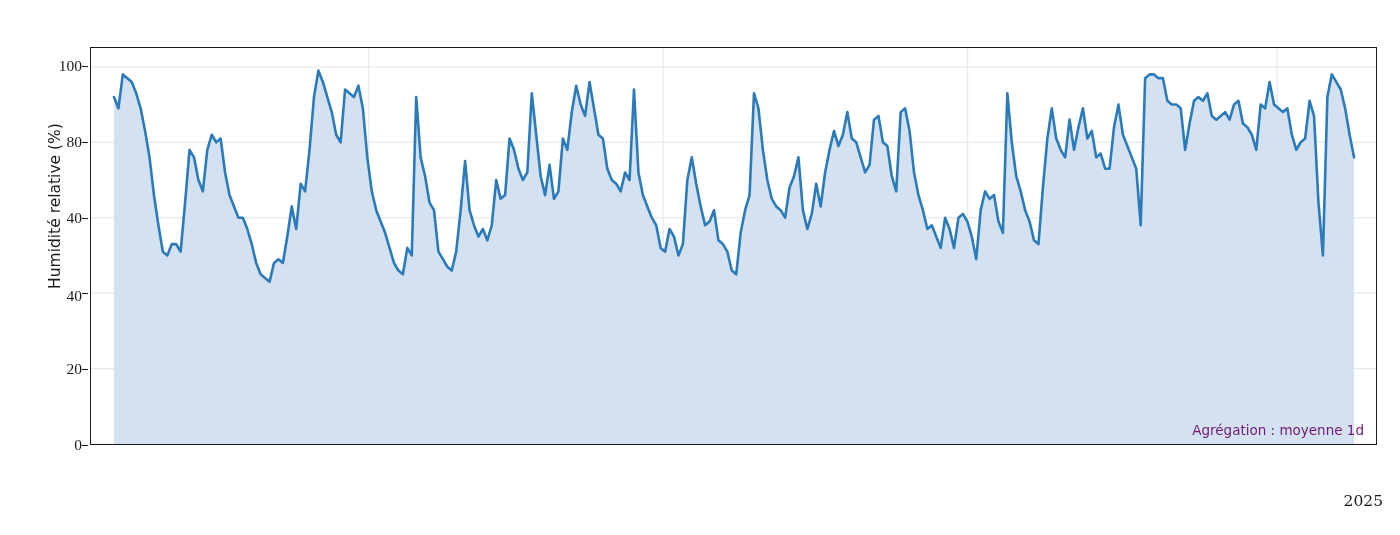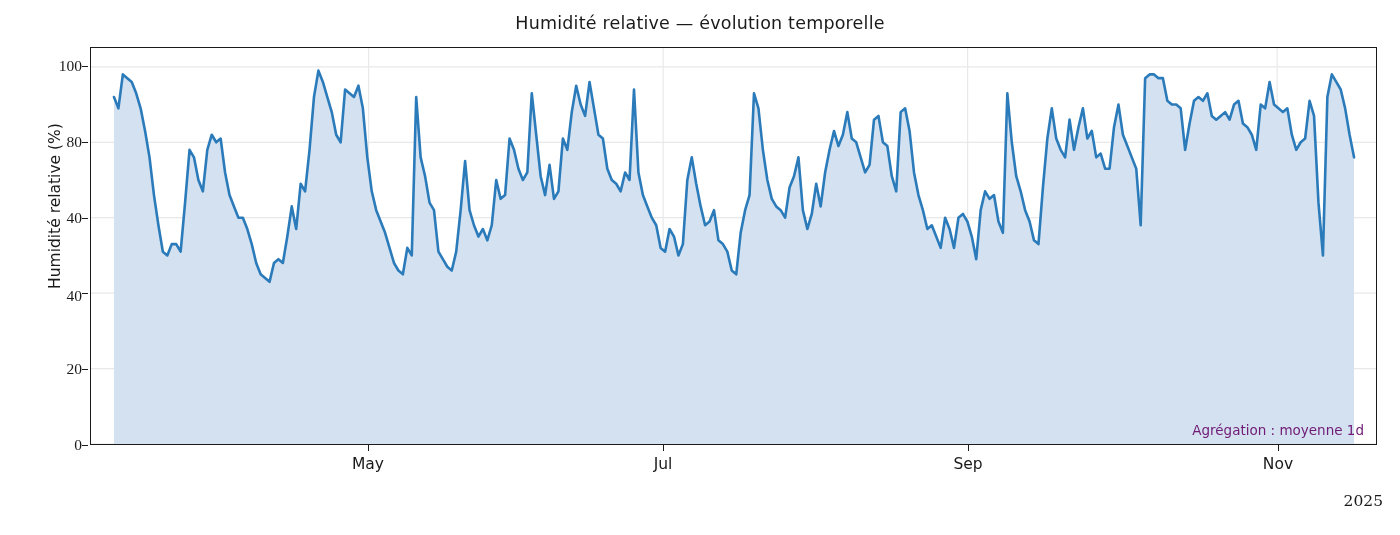--- a/index.html
+++ b/index.html
@@ -123,21 +123,20 @@
     font-size: 13.5px;
     color: #701a75;
     white-space: nowrap;
   }
 </style>
 </head>
 <body>
 
 <div id="figure">
 
-  <div id="chart-title">Humidité relative — évolution temporelle</div>
 
   <div id="ytick-wrap">
       <div class="ytick-label" style="top: 390px;">0</div>
       <div class="ytick-label" style="top: 314.19px;">20</div>
       <div class="ytick-label" style="top: 241px;">40</div>
       <div class="ytick-label" style="top: 162.571px;">40</div>
       <div class="ytick-label" style="top: 86.7619px;">80</div>
       <div class="ytick-label" style="top: 10.9524px;">100</div>
     </div>
 
@@ -156,30 +155,20 @@
           <line x1="573" x2="573" y1="0" y2="398" stroke="#e8e8e8" stroke-width="1.2"></line>
           <line x1="878" x2="878" y1="0" y2="398" stroke="#e8e8e8" stroke-width="1.2"></line>
           <line x1="1188" x2="1188" y1="0" y2="398" stroke="#e8e8e8" stroke-width="1.2"></line>
         </g>
       <path id="area-path" fill="#d3e1f0" stroke="none" d="M23.00 398.00 L23.00 49.28 L27.45 60.65 L31.90 26.53 L36.35 30.32 L40.81 34.11 L45.26 45.49 L49.71 60.65 L54.16 83.39 L58.61 109.92 L63.06 147.83 L67.52 178.15 L71.97 204.69 L76.42 208.48 L80.87 197.10 L85.32 197.10 L89.77 204.69 L94.23 155.41 L98.68 102.34 L103.13 109.92 L107.58 132.67 L112.03 144.04 L116.48 102.34 L120.94 87.18 L125.39 94.76 L129.84 90.97 L134.29 125.09 L138.74 147.83 L143.19 159.20 L147.65 170.57 L152.10 170.57 L156.55 181.94 L161.00 197.10 L165.45 216.06 L169.90 227.43 L174.35 231.22 L178.81 235.01 L183.26 216.06 L187.71 212.27 L192.16 216.06 L196.61 189.52 L201.06 159.20 L205.52 181.94 L209.97 136.46 L214.42 144.04 L218.87 102.34 L223.32 49.28 L227.77 22.74 L232.23 34.11 L236.68 49.28 L241.13 64.44 L245.58 87.18 L250.03 94.76 L254.48 41.70 L258.94 45.49 L263.39 49.28 L267.84 37.90 L272.29 60.65 L276.74 109.92 L281.19 144.04 L285.65 162.99 L290.10 174.36 L294.55 185.73 L299.00 200.90 L303.45 216.06 L307.90 223.64 L312.35 227.43 L316.81 200.90 L321.26 208.48 L325.71 49.28 L330.16 109.92 L334.61 128.88 L339.06 155.41 L343.52 162.99 L347.97 204.69 L352.42 212.27 L356.87 219.85 L361.32 223.64 L365.77 204.69 L370.23 162.99 L374.68 113.71 L379.13 162.99 L383.58 178.15 L388.03 189.52 L392.48 181.94 L396.94 193.31 L401.39 178.15 L405.84 132.67 L410.29 151.62 L414.74 147.83 L419.19 90.97 L423.65 102.34 L428.10 121.30 L432.55 132.67 L437.00 125.09 L441.45 45.49 L445.90 87.18 L450.35 128.88 L454.81 147.83 L459.26 117.50 L463.71 151.62 L468.16 144.04 L472.61 90.97 L477.06 102.34 L481.52 64.44 L485.97 37.90 L490.42 56.86 L494.87 68.23 L499.32 34.11 L503.77 60.65 L508.23 87.18 L512.68 90.97 L517.13 121.30 L521.58 132.67 L526.03 136.46 L530.48 144.04 L534.94 125.09 L539.39 132.67 L543.84 41.70 L548.29 125.09 L552.74 147.83 L557.19 159.20 L561.65 170.57 L566.10 178.15 L570.55 200.90 L575.00 204.69 L579.45 181.94 L583.90 189.52 L588.35 208.48 L592.81 197.10 L597.26 132.67 L601.71 109.92 L606.16 136.46 L610.61 159.20 L615.06 178.15 L619.52 174.36 L623.97 162.99 L628.42 193.31 L632.87 197.10 L637.32 204.69 L641.77 223.64 L646.23 227.43 L650.68 185.73 L655.13 162.99 L659.58 147.83 L664.03 45.49 L668.48 60.65 L672.94 102.34 L677.39 132.67 L681.84 151.62 L686.29 159.20 L690.74 162.99 L695.19 170.57 L699.65 140.25 L704.10 128.88 L708.55 109.92 L713.00 162.99 L717.45 181.94 L721.90 166.78 L726.35 136.46 L730.81 159.20 L735.26 125.09 L739.71 102.34 L744.16 83.39 L748.61 98.55 L753.06 87.18 L757.52 64.44 L761.97 90.97 L766.42 94.76 L770.87 109.92 L775.32 125.09 L779.77 117.50 L784.23 72.02 L788.68 68.23 L793.13 94.76 L797.58 98.55 L802.03 128.88 L806.48 144.04 L810.94 64.44 L815.39 60.65 L819.84 83.39 L824.29 125.09 L828.74 147.83 L833.19 162.99 L837.65 181.94 L842.10 178.15 L846.55 189.52 L851.00 200.90 L855.45 170.57 L859.90 181.94 L864.35 200.90 L868.81 170.57 L873.26 166.78 L877.71 174.36 L882.16 189.52 L886.61 212.27 L891.06 162.99 L895.52 144.04 L899.97 151.62 L904.42 147.83 L908.87 174.36 L913.32 185.73 L917.77 45.49 L922.23 94.76 L926.68 128.88 L931.13 144.04 L935.58 162.99 L940.03 174.36 L944.48 193.31 L948.94 197.10 L953.39 140.25 L957.84 90.97 L962.29 60.65 L966.74 90.97 L971.19 102.34 L975.65 109.92 L980.10 72.02 L984.55 102.34 L989.00 79.60 L993.45 60.65 L997.90 90.97 L1002.35 83.39 L1006.81 109.92 L1011.26 106.13 L1015.71 121.30 L1020.16 121.30 L1024.61 79.60 L1029.06 56.86 L1033.52 87.18 L1037.97 98.55 L1042.42 109.92 L1046.87 121.30 L1051.32 178.15 L1055.77 30.32 L1060.23 26.53 L1064.68 26.53 L1069.13 30.32 L1073.58 30.32 L1078.03 53.07 L1082.48 56.86 L1086.94 56.86 L1091.39 60.65 L1095.84 102.34 L1100.29 75.81 L1104.74 53.07 L1109.19 49.28 L1113.65 53.07 L1118.10 45.49 L1122.55 68.23 L1127.00 72.02 L1131.45 68.23 L1135.90 64.44 L1140.35 72.02 L1144.81 56.86 L1149.26 53.07 L1153.71 75.81 L1158.16 79.60 L1162.61 87.18 L1167.06 102.34 L1171.52 56.86 L1175.97 60.65 L1180.42 34.11 L1184.87 56.86 L1189.32 60.65 L1193.77 64.44 L1198.23 60.65 L1202.68 87.18 L1207.13 102.34 L1211.58 94.76 L1216.03 90.97 L1220.48 53.07 L1224.94 68.23 L1229.39 155.41 L1233.84 208.48 L1238.29 49.28 L1242.74 26.53 L1247.19 34.11 L1251.65 41.70 L1256.10 60.65 L1260.55 87.18 L1265.00 109.92 L1265.00 398.00 Z"></path>
       <path id="line-path" fill="none" stroke="#2b7bba" stroke-width="2.6" stroke-linejoin="round" stroke-linecap="round" vector-effect="non-scaling-stroke" d="M23.00 49.28 L27.45 60.65 L31.90 26.53 L36.35 30.32 L40.81 34.11 L45.26 45.49 L49.71 60.65 L54.16 83.39 L58.61 109.92 L63.06 147.83 L67.52 178.15 L71.97 204.69 L76.42 208.48 L80.87 197.10 L85.32 197.10 L89.77 204.69 L94.23 155.41 L98.68 102.34 L103.13 109.92 L107.58 132.67 L112.03 144.04 L116.48 102.34 L120.94 87.18 L125.39 94.76 L129.84 90.97 L134.29 125.09 L138.74 147.83 L143.19 159.20 L147.65 170.57 L152.10 170.57 L156.55 181.94 L161.00 197.10 L165.45 216.06 L169.90 227.43 L174.35 231.22 L178.81 235.01 L183.26 216.06 L187.71 212.27 L192.16 216.06 L196.61 189.52 L201.06 159.20 L205.52 181.94 L209.97 136.46 L214.42 144.04 L218.87 102.34 L223.32 49.28 L227.77 22.74 L232.23 34.11 L236.68 49.28 L241.13 64.44 L245.58 87.18 L250.03 94.76 L254.48 41.70 L258.94 45.49 L263.39 49.28 L267.84 37.90 L272.29 60.65 L276.74 109.92 L281.19 144.04 L285.65 162.99 L290.10 174.36 L294.55 185.73 L299.00 200.90 L303.45 216.06 L307.90 223.64 L312.35 227.43 L316.81 200.90 L321.26 208.48 L325.71 49.28 L330.16 109.92 L334.61 128.88 L339.06 155.41 L343.52 162.99 L347.97 204.69 L352.42 212.27 L356.87 219.85 L361.32 223.64 L365.77 204.69 L370.23 162.99 L374.68 113.71 L379.13 162.99 L383.58 178.15 L388.03 189.52 L392.48 181.94 L396.94 193.31 L401.39 178.15 L405.84 132.67 L410.29 151.62 L414.74 147.83 L419.19 90.97 L423.65 102.34 L428.10 121.30 L432.55 132.67 L437.00 125.09 L441.45 45.49 L445.90 87.18 L450.35 128.88 L454.81 147.83 L459.26 117.50 L463.71 151.62 L468.16 144.04 L472.61 90.97 L477.06 102.34 L481.52 64.44 L485.97 37.90 L490.42 56.86 L494.87 68.23 L499.32 34.11 L503.77 60.65 L508.23 87.18 L512.68 90.97 L517.13 121.30 L521.58 132.67 L526.03 136.46 L530.48 144.04 L534.94 125.09 L539.39 132.67 L543.84 41.70 L548.29 125.09 L552.74 147.83 L557.19 159.20 L561.65 170.57 L566.10 178.15 L570.55 200.90 L575.00 204.69 L579.45 181.94 L583.90 189.52 L588.35 208.48 L592.81 197.10 L597.26 132.67 L601.71 109.92 L606.16 136.46 L610.61 159.20 L615.06 178.15 L619.52 174.36 L623.97 162.99 L628.42 193.31 L632.87 197.10 L637.32 204.69 L641.77 223.64 L646.23 227.43 L650.68 185.73 L655.13 162.99 L659.58 147.83 L664.03 45.49 L668.48 60.65 L672.94 102.34 L677.39 132.67 L681.84 151.62 L686.29 159.20 L690.74 162.99 L695.19 170.57 L699.65 140.25 L704.10 128.88 L708.55 109.92 L713.00 162.99 L717.45 181.94 L721.90 166.78 L726.35 136.46 L730.81 159.20 L735.26 125.09 L739.71 102.34 L744.16 83.39 L748.61 98.55 L753.06 87.18 L757.52 64.44 L761.97 90.97 L766.42 94.76 L770.87 109.92 L775.32 125.09 L779.77 117.50 L784.23 72.02 L788.68 68.23 L793.13 94.76 L797.58 98.55 L802.03 128.88 L806.48 144.04 L810.94 64.44 L815.39 60.65 L819.84 83.39 L824.29 125.09 L828.74 147.83 L833.19 162.99 L837.65 181.94 L842.10 178.15 L846.55 189.52 L851.00 200.90 L855.45 170.57 L859.90 181.94 L864.35 200.90 L868.81 170.57 L873.26 166.78 L877.71 174.36 L882.16 189.52 L886.61 212.27 L891.06 162.99 L895.52 144.04 L899.97 151.62 L904.42 147.83 L908.87 174.36 L913.32 185.73 L917.77 45.49 L922.23 94.76 L926.68 128.88 L931.13 144.04 L935.58 162.99 L940.03 174.36 L944.48 193.31 L948.94 197.10 L953.39 140.25 L957.84 90.97 L962.29 60.65 L966.74 90.97 L971.19 102.34 L975.65 109.92 L980.10 72.02 L984.55 102.34 L989.00 79.60 L993.45 60.65 L997.90 90.97 L1002.35 83.39 L1006.81 109.92 L1011.26 106.13 L1015.71 121.30 L1020.16 121.30 L1024.61 79.60 L1029.06 56.86 L1033.52 87.18 L1037.97 98.55 L1042.42 109.92 L1046.87 121.30 L1051.32 178.15 L1055.77 30.32 L1060.23 26.53 L1064.68 26.53 L1069.13 30.32 L1073.58 30.32 L1078.03 53.07 L1082.48 56.86 L1086.94 56.86 L1091.39 60.65 L1095.84 102.34 L1100.29 75.81 L1104.74 53.07 L1109.19 49.28 L1113.65 53.07 L1118.10 45.49 L1122.55 68.23 L1127.00 72.02 L1131.45 68.23 L1135.90 64.44 L1140.35 72.02 L1144.81 56.86 L1149.26 53.07 L1153.71 75.81 L1158.16 79.60 L1162.61 87.18 L1167.06 102.34 L1171.52 56.86 L1175.97 60.65 L1180.42 34.11 L1184.87 56.86 L1189.32 60.65 L1193.77 64.44 L1198.23 60.65 L1202.68 87.18 L1207.13 102.34 L1211.58 94.76 L1216.03 90.97 L1220.48 53.07 L1224.94 68.23 L1229.39 155.41 L1233.84 208.48 L1238.29 49.28 L1242.74 26.53 L1247.19 34.11 L1251.65 41.70 L1256.10 60.65 L1260.55 87.18 L1265.00 109.92"></path>
     </svg>
     <div id="annotation">Agrégation : moyenne 1d</div>
   </div>
 
-  <div id="xtick-wrap">
-      <div class="xtick-mark" style="left: 368px;"></div>
-      <div class="xtick-label" style="left: 368px;">May</div>
-      <div class="xtick-mark" style="left: 663px;"></div>
-      <div class="xtick-label" style="left: 663px;">Jul</div>
-      <div class="xtick-mark" style="left: 968px;"></div>
-      <div class="xtick-label" style="left: 968px;">Sep</div>
-      <div class="xtick-mark" style="left: 1278px;"></div>
-      <div class="xtick-label" style="left: 1278px;">Nov</div>
-    </div>
 
   <div id="year-label">2025</div>
 
 <div class="ytick-mark" style="top: 445px;"></div>
     <div class="ytick-mark" style="top: 369.19px;"></div>
     <div class="ytick-mark" style="top: 293.381px;"></div>
     <div class="ytick-mark" style="top: 217.571px;"></div>
     <div class="ytick-mark" style="top: 141.762px;"></div>
     <div class="ytick-mark" style="top: 65.9524px;"></div>
   </div>

